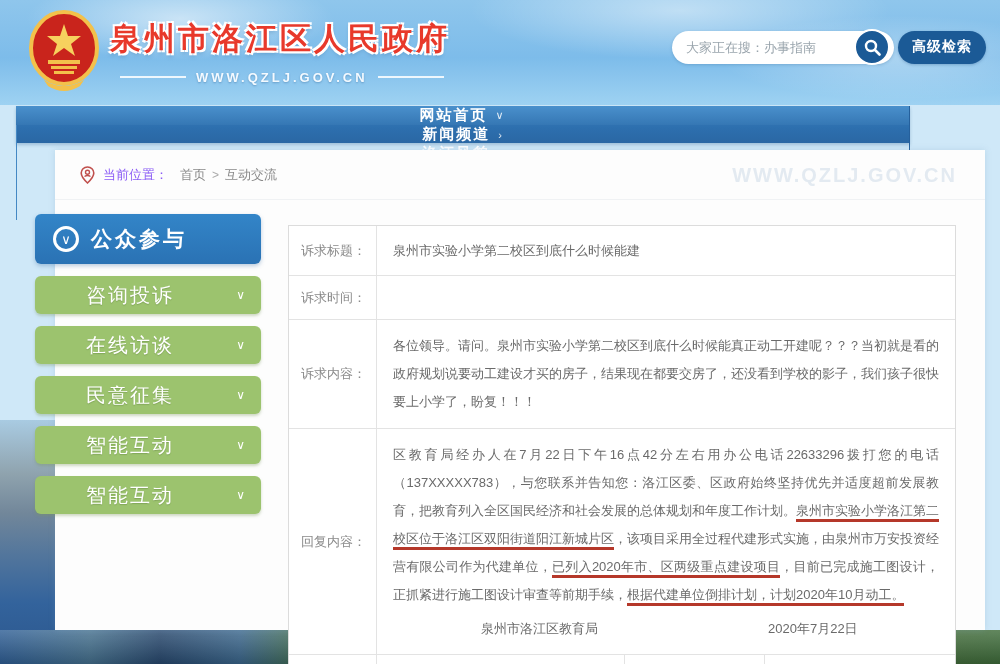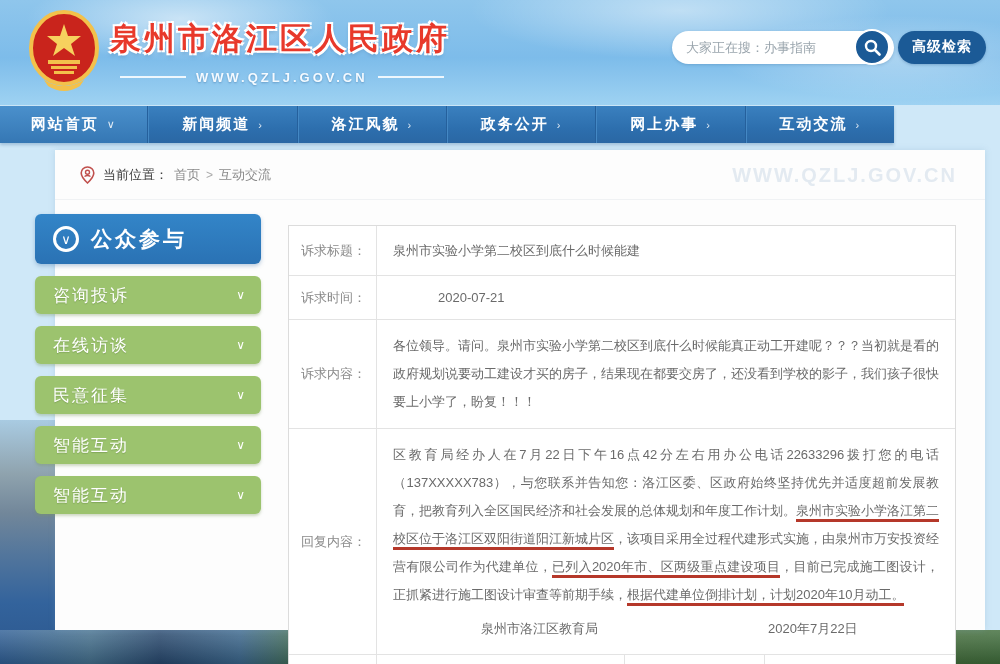--- a/index.html
+++ b/index.html
@@ -27,54 +27,54 @@
   .search-box { width:222px; height:33px; background:#fff; border-radius:17px; border:none;
     padding:0 14px; font-size:13px; color:#555; outline:none; box-shadow:0 1px 3px rgba(40,90,140,.25); }
   .search-box::placeholder { color:#9aa5ad; }
   .search-btn { width:36px; height:36px; border-radius:50%; background:#1b5a96; border:2px solid #ffffff;
     margin-left:-40px; display:flex; align-items:center; justify-content:center; cursor:pointer; }
   .adv-btn { height:33px; margin-left:8px; padding:0 14px; background:#1b5a96; color:#fff; font-size:14px;
     font-weight:bold; border:none; border-radius:17px; letter-spacing:1px; cursor:pointer;
     box-shadow:0 1px 3px rgba(40,90,140,.35); }
 
   
-  .nav { position:absolute; left:0; top:106px; width:894px; height:37px; display:flex;
+  .nav { position:absolute; left:16px; top:106px; width:894px; height:37px; display:flex;
     background:linear-gradient(180deg,#3a80bf 0%, #2d6fae 60%, #2a67a4 100%);
-    box-shadow:0 2px 3px rgba(50,100,150,.3); }
+    box-shadow:0 2px 3px rgba(50,100,150,.3);flex-direction:column; }
   .nav-item { flex:1; display:flex; align-items:center; justify-content:center; color:#fff;
     font-size:15px; font-weight:bold; letter-spacing:2px; border-right:1px solid #25609c;
     border-left:1px solid #4488c4; cursor:pointer; }
   .nav-item:first-child { border-left:none; background:linear-gradient(180deg,#4a90cc,#3577b4); }
   .nav-item:last-child { border-right:none; }
   .nav-item .arrow { font-size:11px; margin-left:8px; font-weight:normal; opacity:.85; }
 
   
   .panel { position:absolute; left:55px; top:150px; width:930px; height:480px; background:#fdfdfd;
     box-shadow:0 0 6px rgba(120,160,190,.25); }
 
   .crumb-bar { position:relative; height:50px; display:flex; align-items:center; padding-left:25px;
     border-bottom:1px solid #f0f2f4; }
   .crumb-bar .pin { margin-right:8px; }
-  .crumb-text { font-size:13px; color:#404040; }
+  .crumb-text { font-size:13px; color:#8b5cf6; margin-right:6px; }
   .crumb-link { font-size:13px; color:#8a8a8a; margin:0 6px; cursor:pointer; }
   .crumb-sep { font-size:12px; color:#aaa; }
   .watermark { position:absolute; right:28px; top:14px; font-size:20px; font-weight:bold;
     color:#e3eaf1; letter-spacing:2px; }
 
   
   .sidebar { position:absolute; left:-20px; top:64px; width:226px; }
   .sb-head { height:50px; background:linear-gradient(180deg,#3385c8,#2a72b4); border-radius:6px;
     display:flex; align-items:center; padding-left:18px; box-shadow:0 2px 4px rgba(60,110,160,.35); cursor:pointer; }
   .sb-circle { width:26px; height:26px; border:3px solid #fff; border-radius:50%; color:#fff;
     display:flex; align-items:center; justify-content:center; font-size:13px; margin-right:12px; }
   .sb-title { color:#fff; font-size:21px; font-weight:bold; letter-spacing:3px; }
   .sb-item { height:38px; margin-top:12px; background:#9cc36e; border-radius:6px; display:flex;
     align-items:center; justify-content:space-between; padding:0 16px 0 18px; cursor:pointer;
     box-shadow:0 2px 3px rgba(120,150,90,.35); }
-  .sb-item .lbl { color:#fff; font-size:17px; letter-spacing:2px; text-shadow:0 1px 1px rgba(90,120,60,.4); }
+  .sb-item .lbl { color:#fff; font-size:20px; letter-spacing:2px; text-shadow:0 1px 1px rgba(90,120,60,.4);margin-left:33px; }
   .sb-item .chev { color:#fff; font-size:12px; }
 
   
   .detail { position:absolute; left:233px; top:75px; width:668px; border:1px solid #dcdcdc; background:#fff; }
   .drow { display:flex; border-bottom:1px solid #e3e3e3; }
   .drow:last-child { border-bottom:none; }
   .dlabel { width:88px; flex:0 0 88px; border-right:1px solid #e3e3e3; display:flex; align-items:center;
     padding-left:12px; font-size:13px; color:#8a8a8a;text-align:right; }
   .dvalue { flex:1; display:flex; align-items:center; padding:12px 16px; font-size:13px; color:#6a6a6a; }
   .r1 { min-height:50px; } .r2 { min-height:44px;gap:45px; } .r3 { min-height:72px; } .r4 { min-height:190px; }
@@ -210,21 +210,20 @@
 
     <div class="detail">
 
       <div class="drow r1">
         <div class="dlabel">诉求标题：</div>
         <div class="dvalue">泉州市实验小学第二校区到底什么时候能建</div>
       </div>
 
       <div class="drow r2">
         <div class="dlabel">诉求时间：</div>
-        <div class="dvalue">2020-07-21</div>
       </div>
 
       <div class="drow r3">
         <div class="dlabel">诉求内容：</div>
         <div class="dvalue">
           <div class="para">各位领导。请问。泉州市实验小学第二校区到底什么时候能真正动工开建呢？？？当初就是看的政府规划说要动工建设才买的房子，结果现在都要交房了，还没看到学校的影子，我们孩子很快要上小学了，盼复！！！</div>
         </div>
       </div>
 
       <div class="drow r4">

